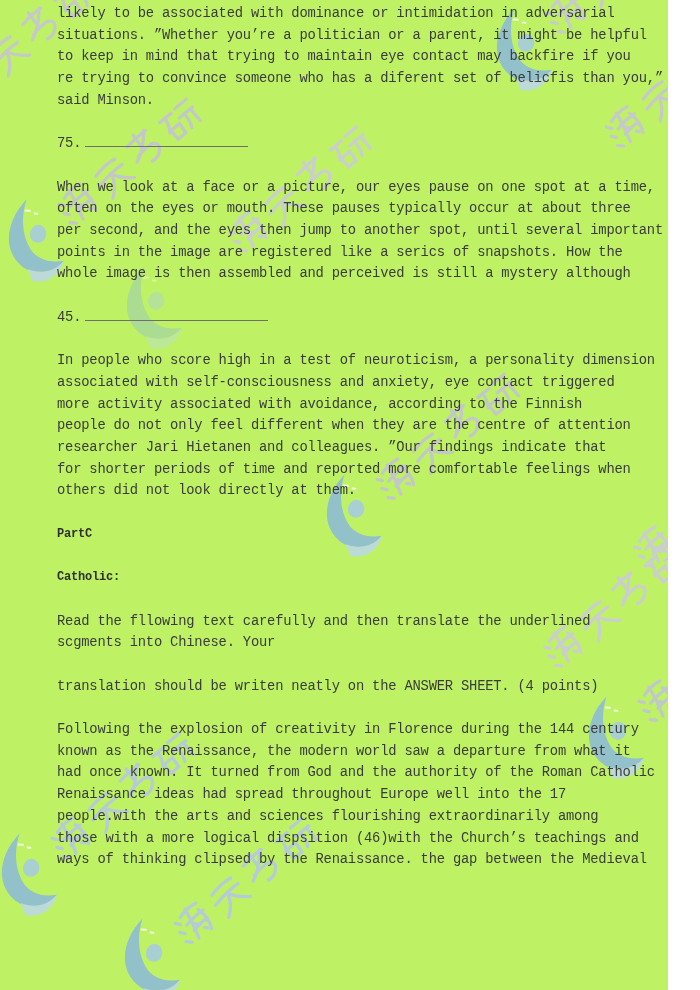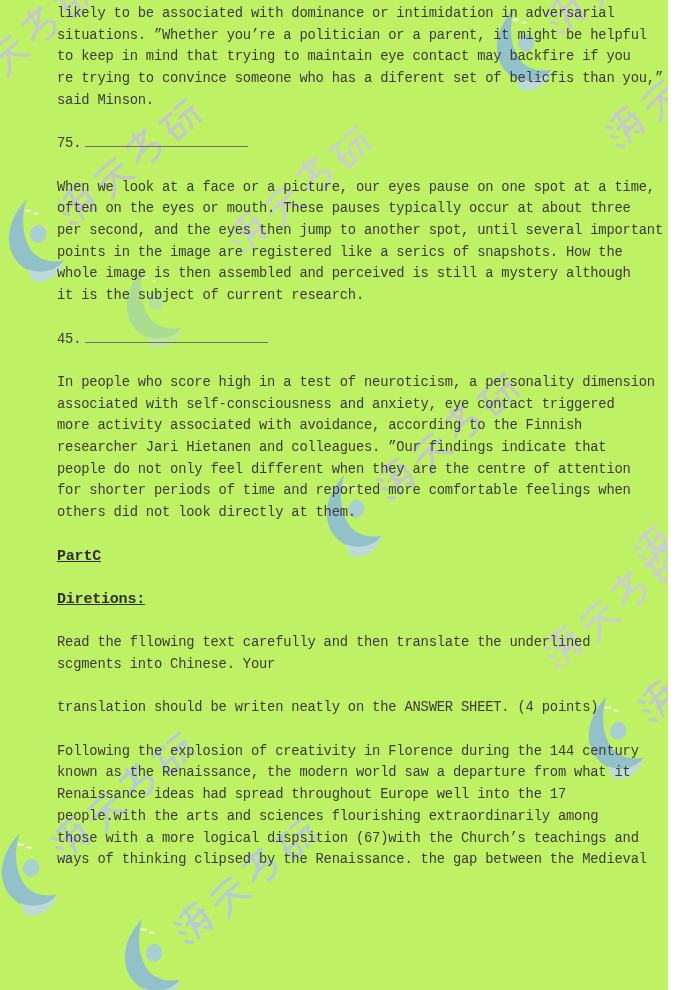--- a/index.html
+++ b/index.html
@@ -4,21 +4,21 @@
 <title>Exam Page</title>
 <style>
   html,body{margin:0;padding:0;background:#ffffff;}
   .page{position:relative;width:668px;height:990px;background:#bef264;overflow:hidden;
         font-family:"Liberation Mono","DejaVu Sans Mono",monospace;color:#3b3b3b;}
   
   .doc{position:absolute;left:57px;top:3px;right:10px;z-index:2;
        font-size:13.8px;line-height:21.7px;letter-spacing:-0.2px;}
   .block{margin:0 0 21.7px 0;}
   .line{white-space:pre;}
-  h2.heading{margin:0 0 21.7px 0;font-size:15px;font-weight:bold;line-height:21.7px;color:#2f2f2f;text-decoration:underline;}
+  h2.heading{margin:0 0 21.7px 0;font-size:12px;font-weight:bold;line-height:21.7px;color:#2f2f2f;}
   .qline{white-space:nowrap;}
   .qnum{margin-right:4px;}
   .blank{display:inline-block;height:13px;border-bottom:1px solid #6f6f6f;}
   .blank-44{width:163px;}
   .blank-45{width:183px;}
   
   #wm-layer{position:absolute;inset:0;z-index:1;pointer-events:none;}
   .wm{position:absolute;display:flex;align-items:center;gap:4px;
       transform:rotate(-40deg);transform-origin:36px 43px;}
   .wm.chars-only{transform-origin:0 50%;}
@@ -265,51 +265,51 @@
     <div class="block qline">
       <span class="qnum">75.</span><span class="blank blank-44"></span>
     </div>
 
     <section class="block">
       <div class="line">When we look at a face or a picture, our eyes pause on one spot at a time,</div>
       <div class="line">often on the eyes or mouth. These pauses typically occur at about three</div>
       <div class="line">per second, and the eyes then jump to another spot, until several important</div>
       <div class="line">points in the image are registered like a serics of snapshots. How the</div>
       <div class="line">whole image is then assembled and perceived is still a mystery although</div>
-      <div class="line">it is the subject of current research.</div>
     </section>
 
     <div class="block qline">
       <span class="qnum">45.</span><span class="blank blank-45"></span>
     </div>
 
     <section class="block">
       <div class="line">In people who score high in a test of neuroticism, a personality dimension</div>
       <div class="line">associated with self-consciousness and anxiety, eye contact triggered</div>
       <div class="line">more activity associated with avoidance, according to the Finnish</div>
+      <div class="line">people do not only feel different when they are the centre of attention</div>
       <div class="line">researcher Jari Hietanen and colleagues. ”Our findings indicate that</div>
-      <div class="line">people do not only feel different when they are the centre of attention</div>
       <div class="line">for shorter periods of time and reported more comfortable feelings when</div>
       <div class="line">others did not look directly at them.</div>
     </section>
 
     <h2 class="heading">PartC</h2>
 
-    <h2 class="heading">Diretions:</h2>
+    <h2 class="heading">Catholic:</h2>
 
     <section class="block">
       <div class="line">Read the fllowing text carefully and then translate the underlined</div>
       <div class="line">scgments into Chinese. Your</div>
     </section>
 
     <div class="block line">translation should be writen neatly on the ANSWER SHEET. (4 points)</div>
 
     <section class="block">
       <div class="line">Following the explosion of creativity in Florence during the 144 century</div>
       <div class="line">known as the Renaissance, the modern world saw a departure from what it</div>
+      <div class="line">had once known. It turned from God and the authority of the Roman Catholic</div>
       <div class="line">Renaissance ideas had spread throughout Europe well into the 17</div>
       <div class="line">people.with the arts and sciences flourishing extraordinarily among</div>
-      <div class="line">those with a more logical dispsition (67)with the Church’s teachings and</div>
+      <div class="line">those with a more logical dispsition (46)with the Church’s teachings and</div>
       <div class="line">ways of thinking clipsed by the Renaissance. the gap between the Medieval</div>
     </section>
 
   </main>
 </div>
 
 </body></html>

